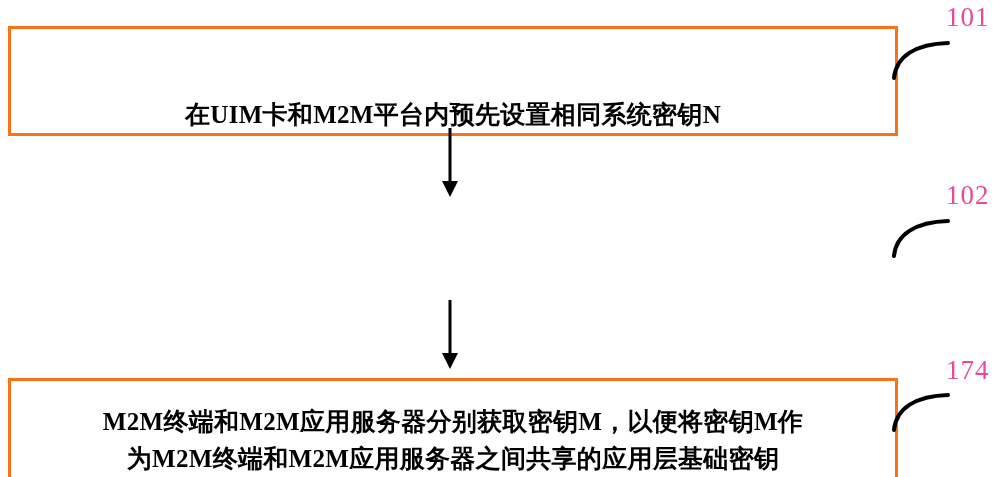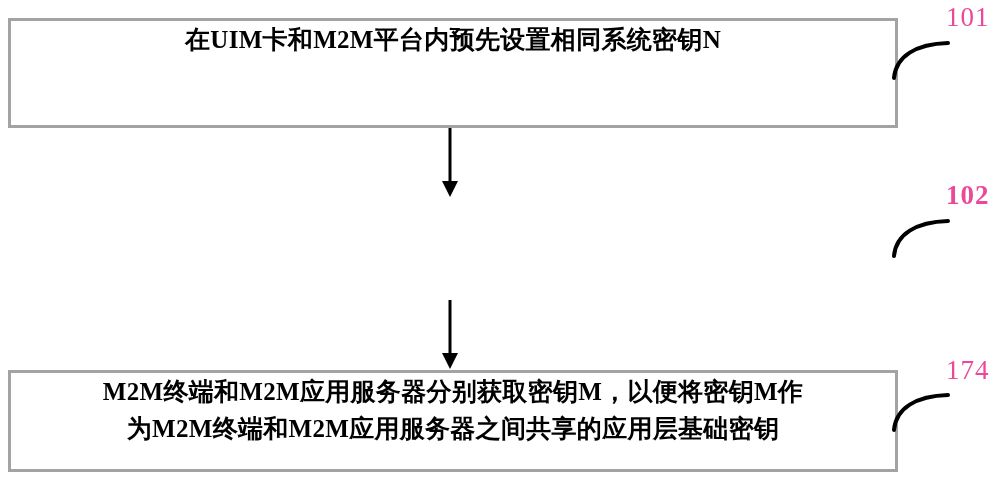--- a/index.html
+++ b/index.html
@@ -14,26 +14,27 @@
   #canvas {
     position: relative;
     width: 1000px;
     height: 477px;
     background: #ffffff;
     overflow: hidden;
   }
   .step-box {
     position: absolute;
     box-sizing: border-box;
-    border: 3px solid #a3a3a3;
+    border: 3px solid #f97316;
     background: #ffffff;
     display: flex;
-    align-items: flex-start;
+    align-items: flex-end;
     justify-content: center;
     text-align: center;
+    margin-top: 8px;
   }
   .step-text {
     font-family: "Liberation Serif", "DejaVu Serif", serif;
     font-weight: bold;
     font-size: 25px;
     line-height: 1.48;
     color: #000000;
     letter-spacing: 0.3px;
     padding: 0 24px;
     white-space: pre-line;
@@ -58,21 +59,21 @@
   }
   .ref-label {
     position: absolute;
     font-family: "Liberation Serif", "DejaVu Serif", serif;
     font-size: 27px;
     font-weight: normal;
     color: #ec4899;
     letter-spacing: 1px;
   }
   #ref-101 { left: 946px; top: 2px; }
-  #ref-102 { left: 946px; top: 180px; font-weight: bold; }
+  #ref-102 { left: 946px; top: 180px; }
   #ref-103 { left: 946px; top: 355px; }
 
   .leader-svg {
     position: absolute;
     overflow: visible;
     pointer-events: none;
   }
   #leader-101 { left: 890px; top: 30px; }
   #leader-102 { left: 890px; top: 208px; }
   #leader-103 { left: 890px; top: 382px; }

